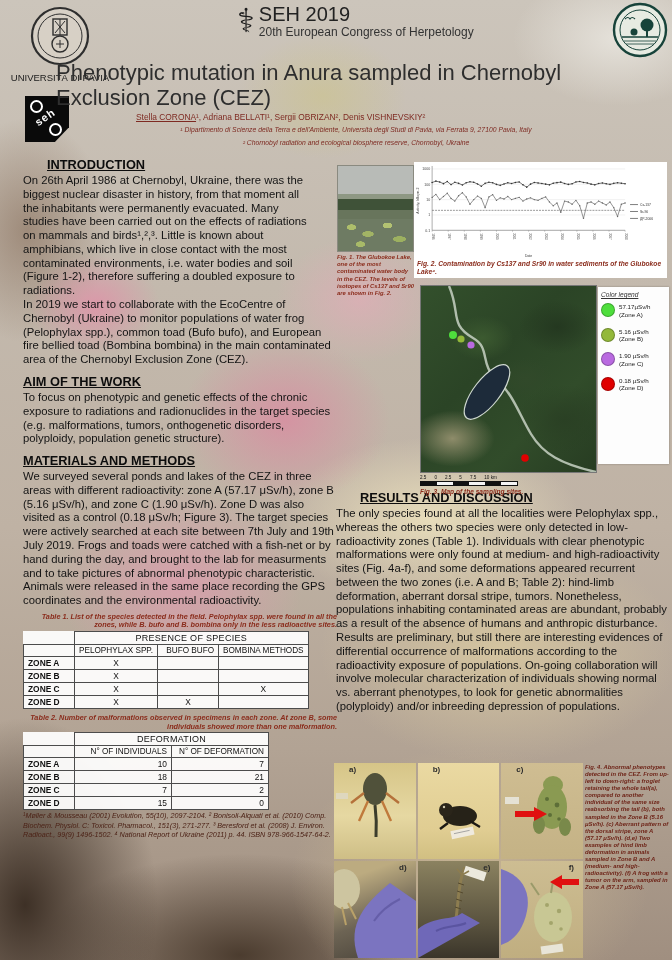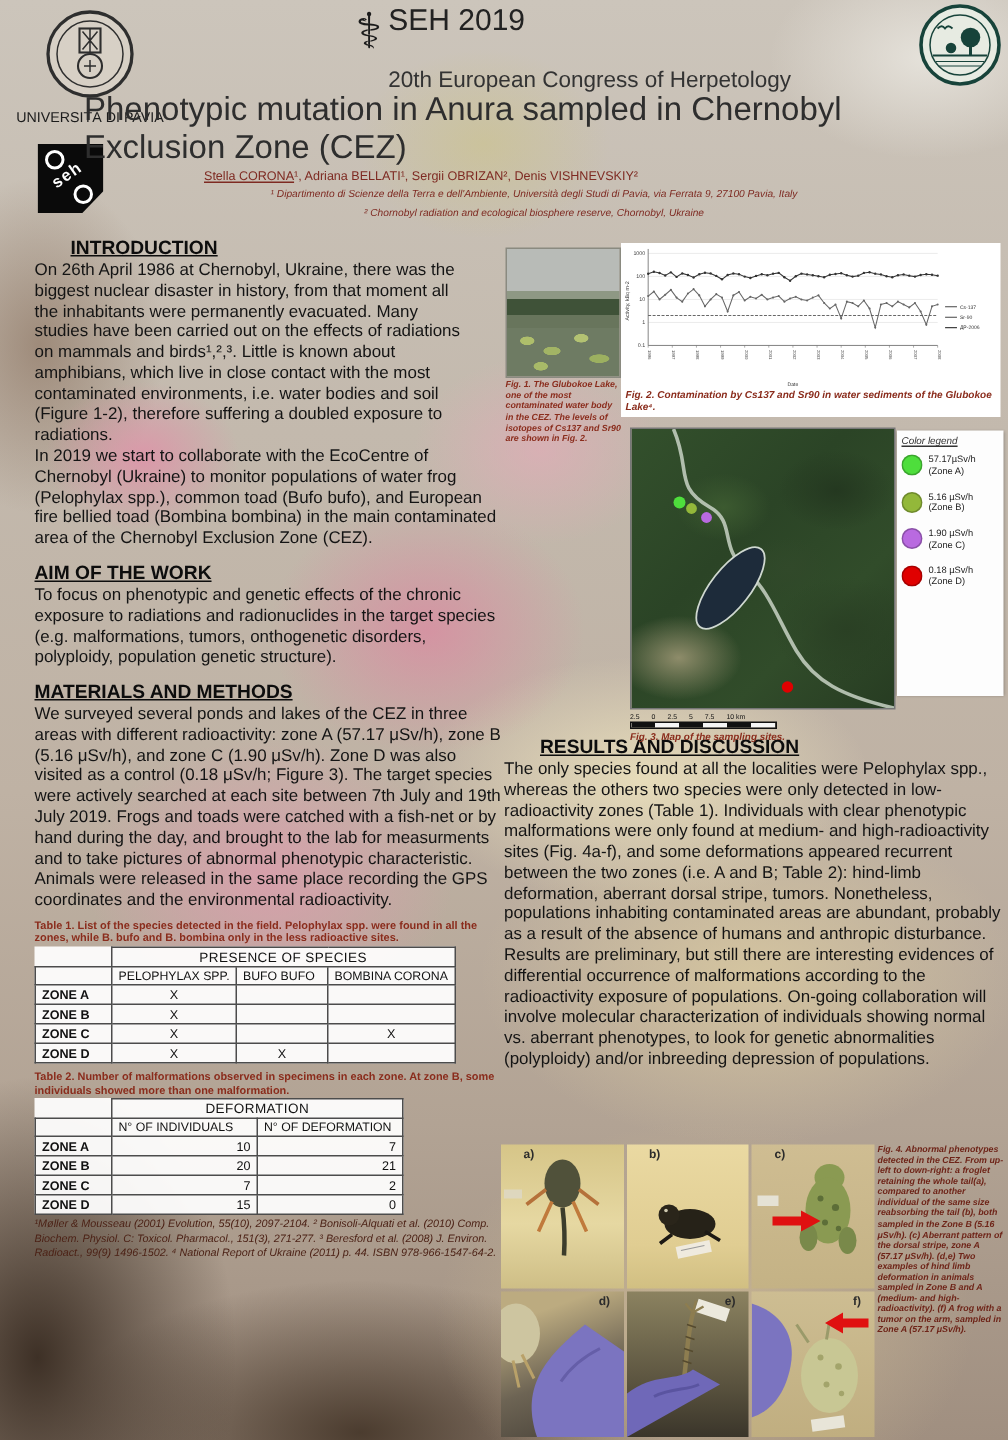--- a/index.html
+++ b/index.html
@@ -25,21 +25,21 @@
   .pavia-name{font-size:9.5px;font-weight:normal;color:#1c1c1c;line-height:1.05;margin-top:2px;}
   .sehbadge{position:absolute;left:25px;top:96px;width:44px;height:46px;background:#0a0a0a;
     clip-path:polygon(0 0,100% 0,100% 68%,68% 100%,0 100%);}
   .sehbadge .stxt{position:absolute;left:9px;top:15px;color:#fff;font-weight:bold;font-size:11px;
     transform:rotate(-35deg);letter-spacing:1px;}
   .sehbadge .ring{position:absolute;border:2px solid #fff;border-radius:50%;}
   .r1{width:9px;height:9px;left:5px;top:4px;} .r2{width:9px;height:9px;right:7px;bottom:6px;}
   .confcenter{position:absolute;left:237px;top:4px;display:flex;align-items:flex-start;gap:4px;}
   .caduceus{font-size:33px;line-height:1;color:#1b1b1b;}
   .conf-name{font-size:20px;color:#222;line-height:1.05;}
-  .conf-sub{font-size:15px;color:#333;margin-top:20px;}
+  .conf-sub{font-size:12px;color:#333;}
   .reservelogo{position:absolute;left:612px;top:2px;}
   .title{position:absolute;left:56px;top:60px;width:565px;margin:0;
     font-size:22px;font-weight:400;color:#2e2e2e;line-height:1.15;}
   .authors{position:absolute;left:136px;top:112px;width:440px;text-align:left;
     font-size:8.4px;color:#7e2a22;}
   .authors .u{text-decoration:underline;}
   .affil{position:absolute;left:76px;width:560px;text-align:center;font-size:6.8px;
     font-style:italic;color:#7e2a22;}
   .af1{top:126px;} .af2{top:139px;}
   
@@ -79,26 +79,26 @@
   .sb-bar{width:96px;height:3px;margin-top:1px;
     background:repeating-linear-gradient(90deg,#111 0 16px,#f5f5f5 16px 32px);border:0.5px solid #111;}
   .fig3 .figcap{margin-top:2px;}
   .legendbox{position:absolute;left:598px;top:287px;width:71px;height:177px;background:#fdfdfd;
     box-sizing:border-box;padding:4px 3px;box-shadow:0 0 2px rgba(0,0,0,.3);}
   .lg-title{font-size:6.6px;color:#333;text-decoration:underline;margin-bottom:5px;font-style:italic;}
   .lg-item{display:flex;align-items:flex-start;gap:4px;margin-bottom:9px;}
   .lg-dot{width:12px;height:12px;border-radius:50%;flex:0 0 auto;border:1px solid rgba(0,0,0,.25);}
   .lg-lab{font-size:6.2px;color:#222;line-height:1.25;}
   
-  .tcap{font-size:7.3px;font-weight:bold;color:#8a2c1c;line-height:1.18;margin:5px 0 1px;}
+  .tcap{font-size:7.3px;font-style:italic;font-weight:bold;color:#8a2c1c;line-height:1.18;margin:5px 0 1px;text-align:right;}
   table.grid{border-collapse:collapse;background:rgba(255,255,255,.93);font-size:8.4px;color:#111;}
   table.grid td{border:1px solid #4c4c4c;padding:1px 4px;}
   table.grid td.nob{border:none;background:transparent;}
   td.gh{text-align:center;font-size:9px;letter-spacing:.3px;margin-top:24px;}
-  td.ch{text-align:left;font-size:8.2px;margin-left:10px;}
+  td.ch{text-align:right;font-size:8.2px;margin-left:10px;}
   td.rl{font-weight:bold;min-width:42px;}
   td.mark{text-align:center;min-width:52px;}
   td.num{text-align:right;min-width:88px;}
   
   .refh{font-size:7.8px;font-weight:bold;text-decoration:underline;color:#7e2a22;text-align:center;margin-top:5px;}
   .reft{font-size:7.2px;font-style:italic;color:#4c2216;line-height:1.28;margin-top:1px;}
   
   .fig4{position:absolute;left:334px;top:763px;width:249px;display:grid;
     grid-template-columns:repeat(3,1fr);grid-template-rows:96px 97px;gap:2px;}
   .tile{position:relative;overflow:hidden;}
@@ -179,21 +179,21 @@
         <table class="grid">
           <tbody>
             <tr>
               <td class="nob"></td>
               <td colspan="3" class="gh">PRESENCE OF SPECIES</td>
             </tr>
             <tr>
               <td></td>
               <td class="ch">PELOPHYLAX SPP.</td>
               <td class="ch">BUFO BUFO</td>
-              <td class="ch">BOMBINA CORONA</td>
+              <td class="ch">BOMBINA METHODS</td>
             </tr>
             <tr>
               <td class="rl">ZONE A</td>
               <td class="mark">X</td>
               <td class="mark"></td>
               <td class="mark"></td>
             </tr>
             <tr>
               <td class="rl">ZONE B</td>
               <td class="mark">X</td>
@@ -229,21 +229,21 @@
               <td class="ch">N° OF INDIVIDUALS</td>
               <td class="ch">N° OF DEFORMATION</td>
             </tr>
             <tr>
               <td class="rl">ZONE A</td>
               <td class="num">10</td>
               <td class="num">7</td>
             </tr>
             <tr>
               <td class="rl">ZONE B</td>
-              <td class="num">20</td>
+              <td class="num">18</td>
               <td class="num">21</td>
             </tr>
             <tr>
               <td class="rl">ZONE C</td>
               <td class="num">7</td>
               <td class="num">2</td>
             </tr>
             <tr>
               <td class="rl">ZONE D</td>
               <td class="num">15</td>

